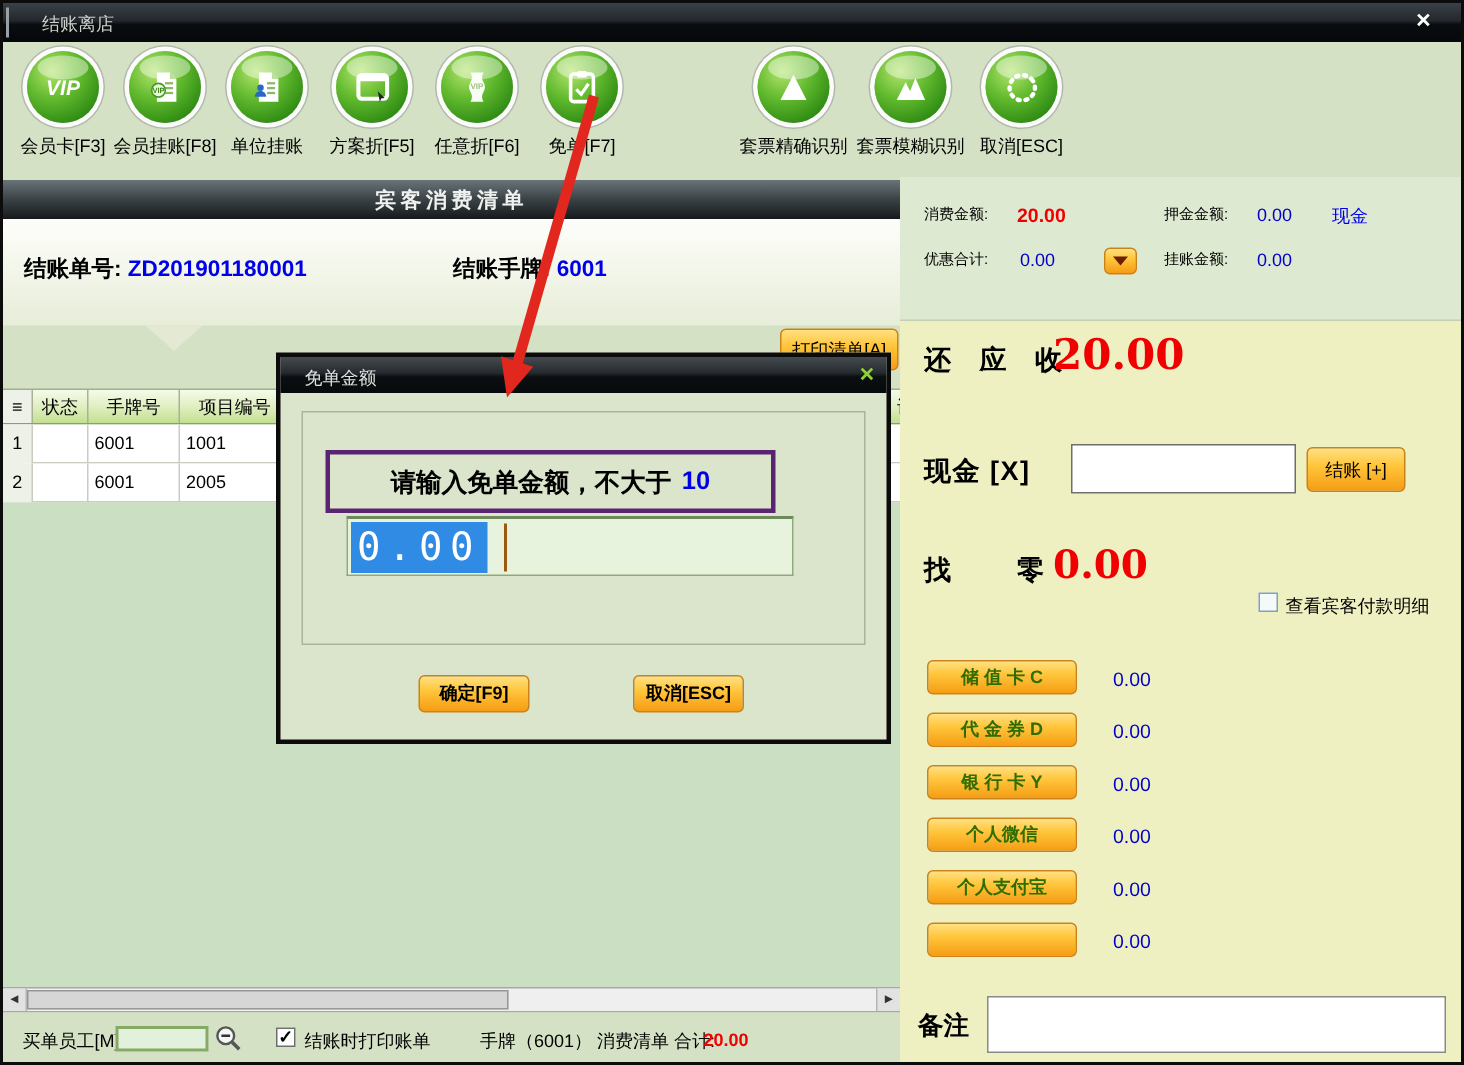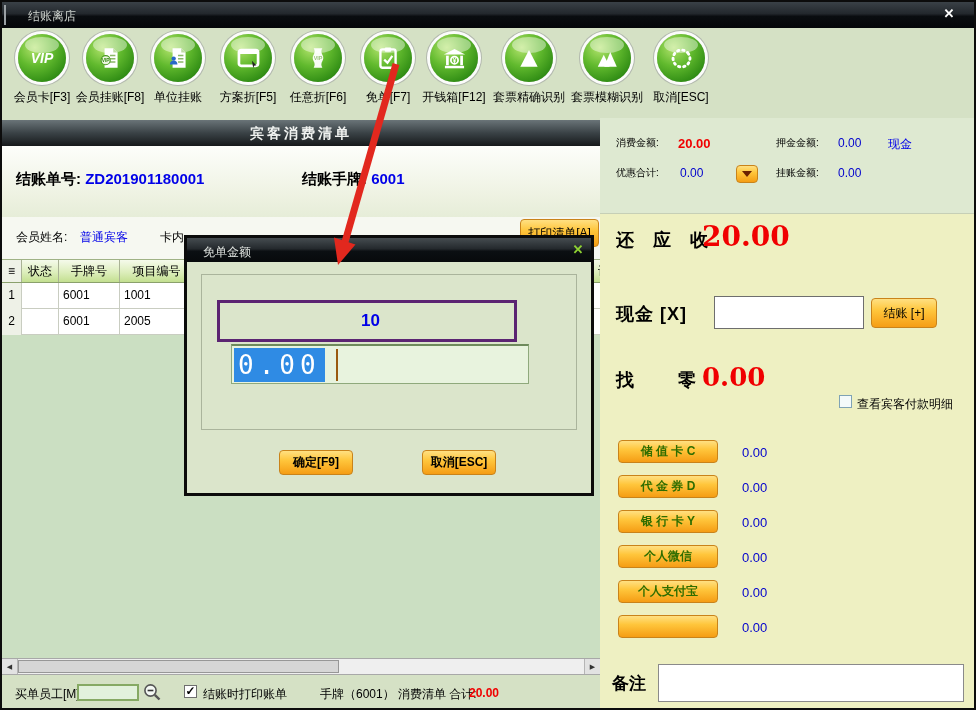--- a/index.html
+++ b/index.html
@@ -181,33 +181,20 @@
     <div class="tool" style="left:346px">
       <div class="circ">
         <svg width="26" height="26" viewBox="0 0 24 24" style="z-index:1">
             <rect x="5" y="4" width="14" height="17" rx="2" fill="none" stroke="#fff" stroke-width="2.2"></rect>
             <rect x="9" y="2.2" width="6" height="4" rx="1" fill="#fff"></rect>
             <path d="M8.5 13.5l3 3 4.5-6.5" stroke="#fff" stroke-width="2" fill="none"></path>
           </svg>
       </div>
       <span class="lbl">免单[F7]</span>
     </div>
-    <div class="tool" style="left:412px">
-      <div class="circ">
-        <svg width="27" height="27" viewBox="0 0 24 24" style="z-index:1">
-            <path d="M2.5 8.5L12 3.5l9.5 5z" fill="#fff"></path>
-            <rect x="4.5" y="9.5" width="2.4" height="8.5" fill="#fff"></rect>
-            <rect x="17.1" y="9.5" width="2.4" height="8.5" fill="#fff"></rect>
-            <rect x="3.5" y="18.5" width="17" height="2.2" fill="#fff"></rect>
-            <circle cx="12" cy="13.5" r="3.2" fill="none" stroke="#fff" stroke-width="1.6"></circle>
-            <text x="12" y="15.6" font-size="5.6" text-anchor="middle" fill="#fff" font-weight="bold">¥</text>
-          </svg>
-      </div>
-      <span class="lbl">开钱箱[F12]</span>
-    </div>
     <div class="tool" style="left:565px">
       <div class="circ">
         <svg width="26" height="26" viewBox="0 0 24 24" style="z-index:1">
             <polygon points="9,9 14.5,20 3.5,20" fill="#fff"></polygon>
             <polygon points="15,6.5 21,20 9.5,20" fill="#fff"></polygon>
           </svg>
       </div>
       <span class="lbl">套票模糊识别</span>
     </div>
     <div class="tool" style="left:487px">
@@ -235,25 +222,20 @@
       <span class="k">结账单号:</span>
       <span class="v">ZD201901180001</span>
     </div>
     <div class="pair" style="left:300px">
       <span class="k">结账手牌:</span>
       <span class="v">6001</span>
     </div>
   </div>
   <div class="abs notch"></div>
 
-  <div class="abs lp-member">
-    <span class="mem-item" style="left:14px">会员姓名:</span>
-    <span class="mem-item" style="left:78px;color:#0000e8">普通宾客</span>
-    <span class="mem-item" style="left:158px">卡内</span>
-  </div>
   <div class="abs btn-orange print-btn">打印清单[A]</div>
 
   <div class="abs thead">
     <div class="th marker" style="left:0;width:20px">≡</div>
     <div class="th" style="left:20px;width:37px">状态</div>
     <div class="th" style="left:57px;width:61px">手牌号</div>
     <div class="th" style="left:118px;width:74px">项目编号</div>
     <div class="th" style="left:592px;width:20px;border-right:none">识</div>
   </div>
   <div class="abs trow" style="top:281px">
@@ -339,20 +321,21 @@
     <input class="remark-input" value="" style="">
   </div>
 
   <div class="abs dialog">
     <div class="dlg-title">
       <span class="t">免单金额</span>
       <span class="dlg-close">✕</span>
     </div>
     <div class="dlg-group"></div>
     <div class="dlg-prompt">
+      <span>请输入免单金额，不大于</span>
       <span class="lim">10</span>
     </div>
     <div class="dlg-input">
       <span class="sel">0.00</span>
       <span class="caret"></span>
     </div>
     <div class="dlg-btn btn-orange" style="left:92px;top:212px">确定[F9]</div>
     <div class="dlg-btn btn-orange" style="left:235px;top:212px">取消[ESC]</div>
   </div>
 

